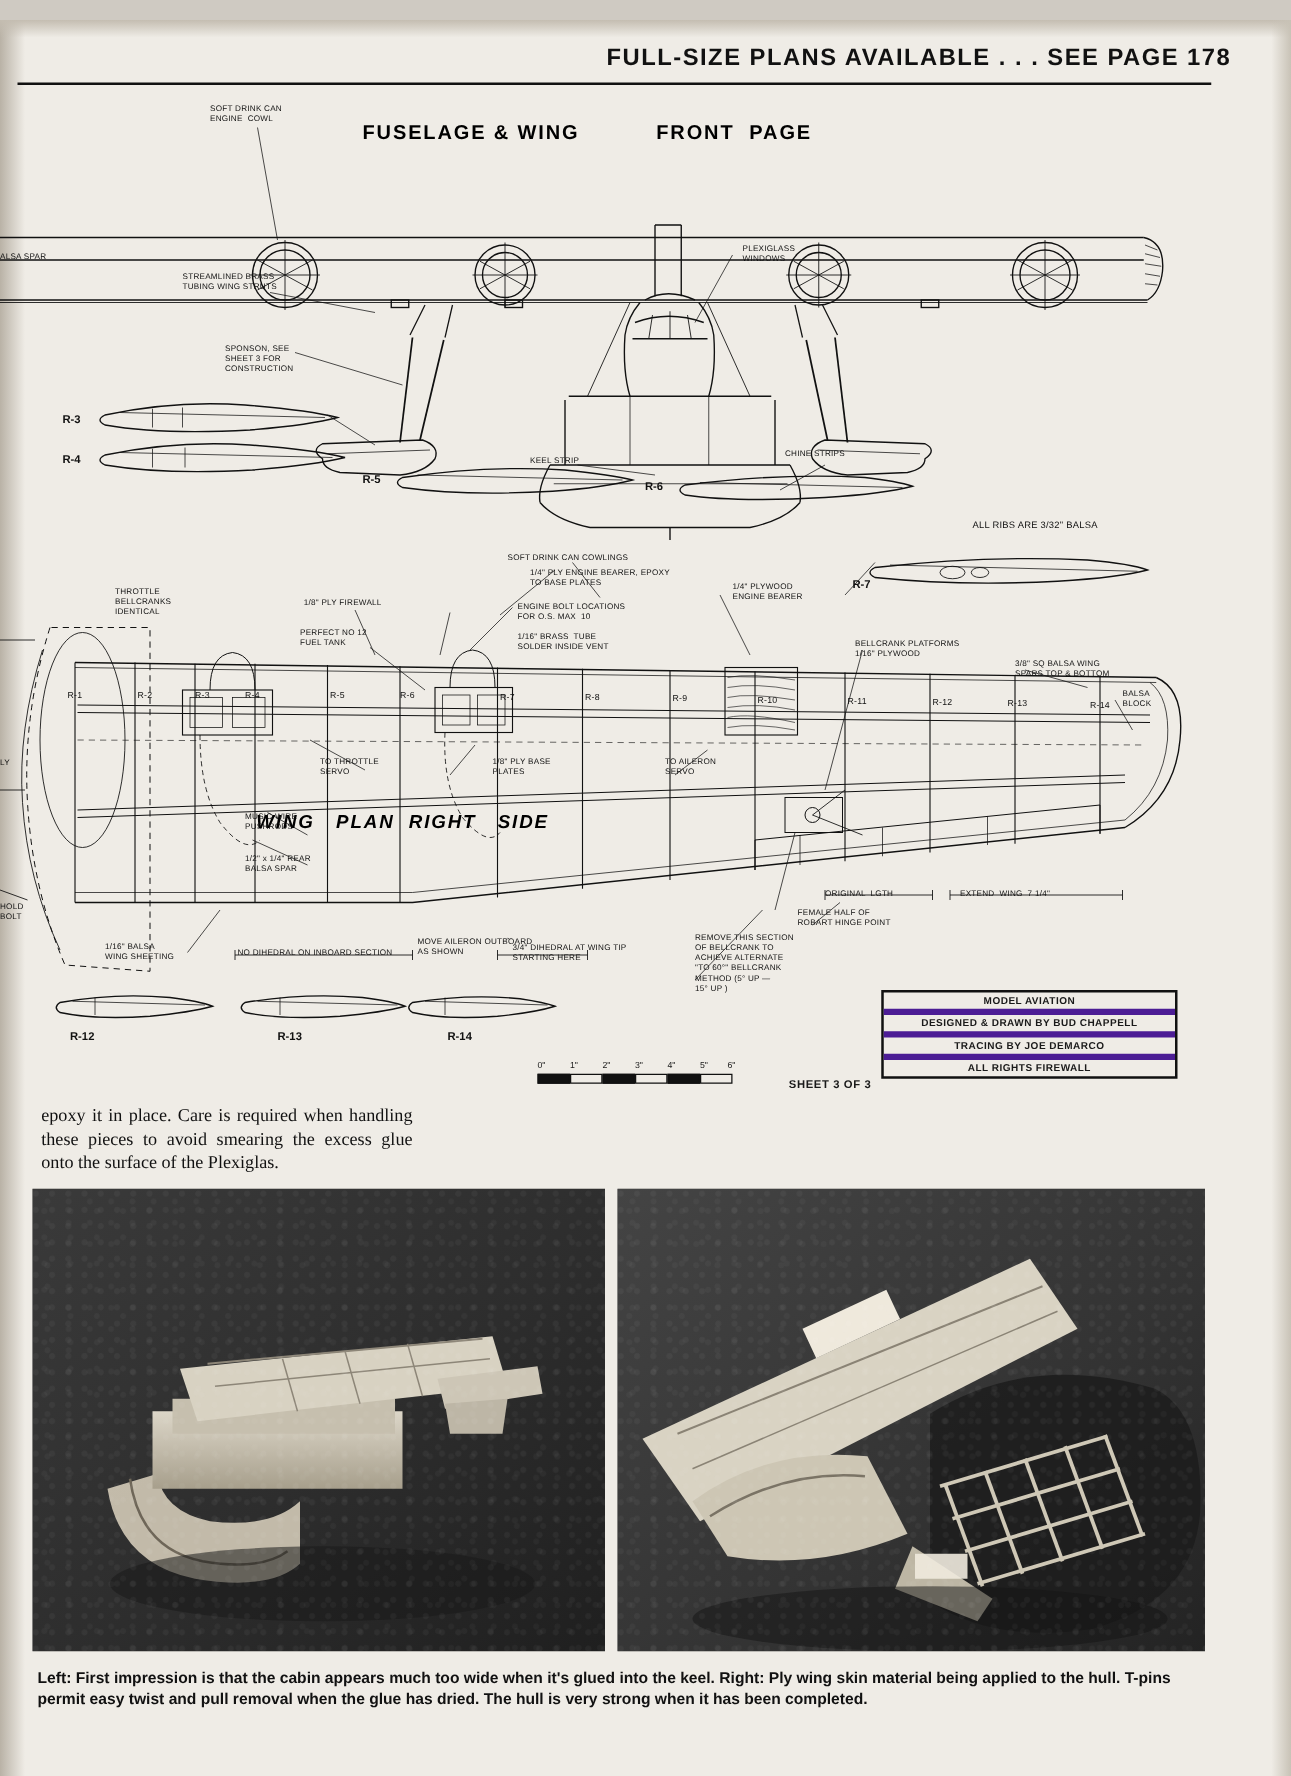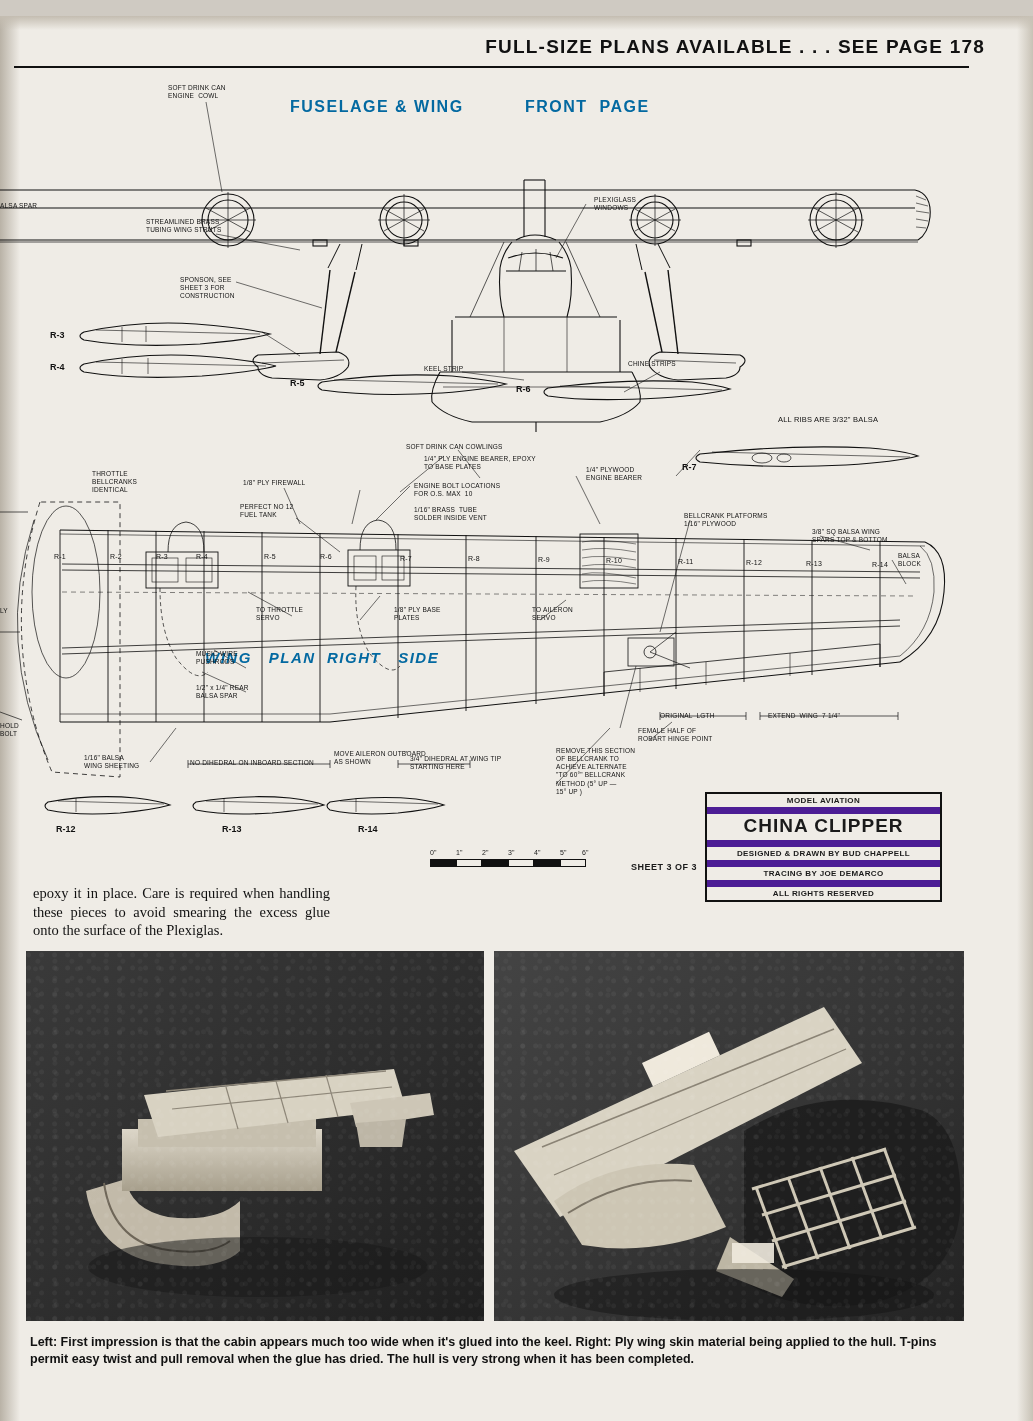--- a/index.html
+++ b/index.html
@@ -74,21 +74,21 @@
     line-height: 1.25;
     letter-spacing: .2px;
     color: #111;
     white-space: pre;
   }
   .plan-title {
     position: absolute;
     font-family: "Liberation Sans", sans-serif;
     font-weight: bold;
     letter-spacing: 1.5px;
-    color: #0369a1;
+    color: #000000;
     white-space: pre;
   }
   .rib-label {
     position: absolute;
     font-family: "Liberation Sans", sans-serif;
     font-size: 9px;
     font-weight: bold;
     color: #111;
   }
 
@@ -97,21 +97,21 @@
     position: absolute;
     left: 705px;
     top: 776px;
     width: 233px;
     border: 2px solid #111;
     background: #efece6;
     font-family: "Liberation Sans", sans-serif;
     text-align: center;
   }
   .titleblock div {
-    border-bottom: 7px solid #4c1d95;
+    border-bottom: 5px solid #4c1d95;
     padding: 2px 0 2px;
     font-size: 8px;
     font-weight: bold;
     letter-spacing: .4px;
   }
   .titleblock div:last-child { border-bottom: none; }
   .titleblock .tb-model {
     font-size: 19px;
     letter-spacing: 1px;
     padding: 1px 0 3px;
@@ -588,24 +588,23 @@
       <div class="seg" style="left:78px; width:26px; background:#efece6;"></div>
       <div class="seg" style="left:104px; width:26px; background:#111;"></div>
       <div class="seg" style="left:130px; width:26px; background:#efece6;"></div>
     </div>
   </div>
 
   <div class="sheet-of">SHEET 3 OF 3</div>
 
   <div class="titleblock">
     <div>MODEL AVIATION</div>
-    <div class="tb-model">CHINA CLIPPER</div>
     <div>DESIGNED &amp; DRAWN BY BUD CHAPPELL</div>
     <div>TRACING  BY  JOE DEMARCO</div>
-    <div>ALL RIGHTS  RESERVED</div>
+    <div>ALL RIGHTS  FIREWALL</div>
   </div>
 
   <div class="bodytext">
     <div class="col">epoxy it in place. Care is required when handling these pieces to avoid smearing the excess glue onto the surface of the Plexiglas.</div>
   </div>
 
   <div class="photos">
     <div class="photo left">
       <svg width="458" height="370" viewBox="0 0 458 370">
         <defs>

